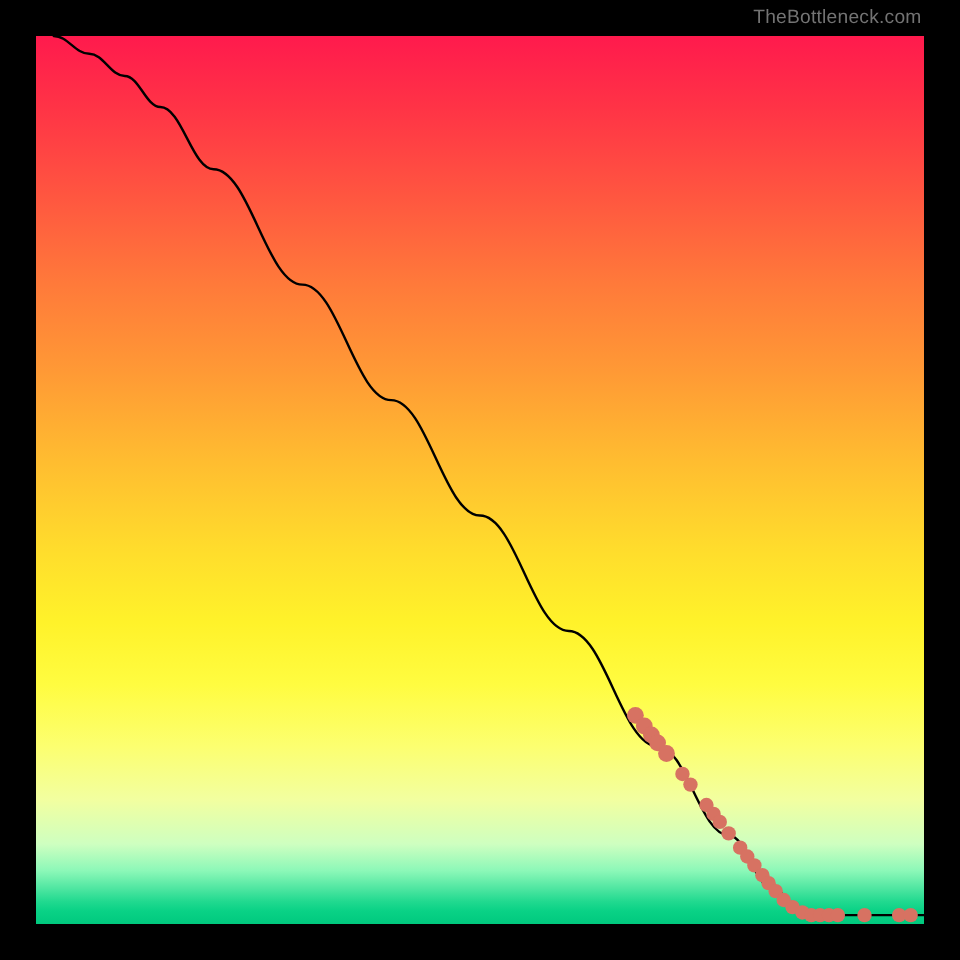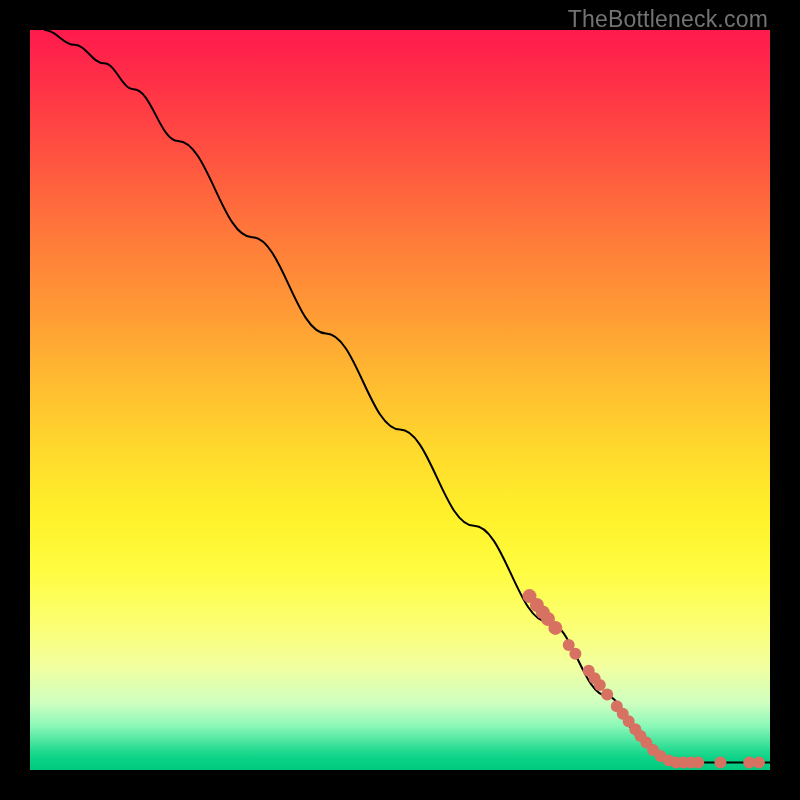--- a/index.html
+++ b/index.html
@@ -49,21 +49,21 @@
       #20d98f 97.5%,
       #0ad286 98.5%,
       #00c97e 100%
     );
   }
   .attribution {
     position: absolute;
     top: 6px;
     right: 32px;
     color: #737373;
-    font-size: 23px;
+    font-size: 16px;
     font-weight: 400;
     letter-spacing: 0.2px;
   }
   svg.overlay {
     position: absolute;
     left: 0;
     top: 0;
     width: 740px;
     height: 740px;
   }

